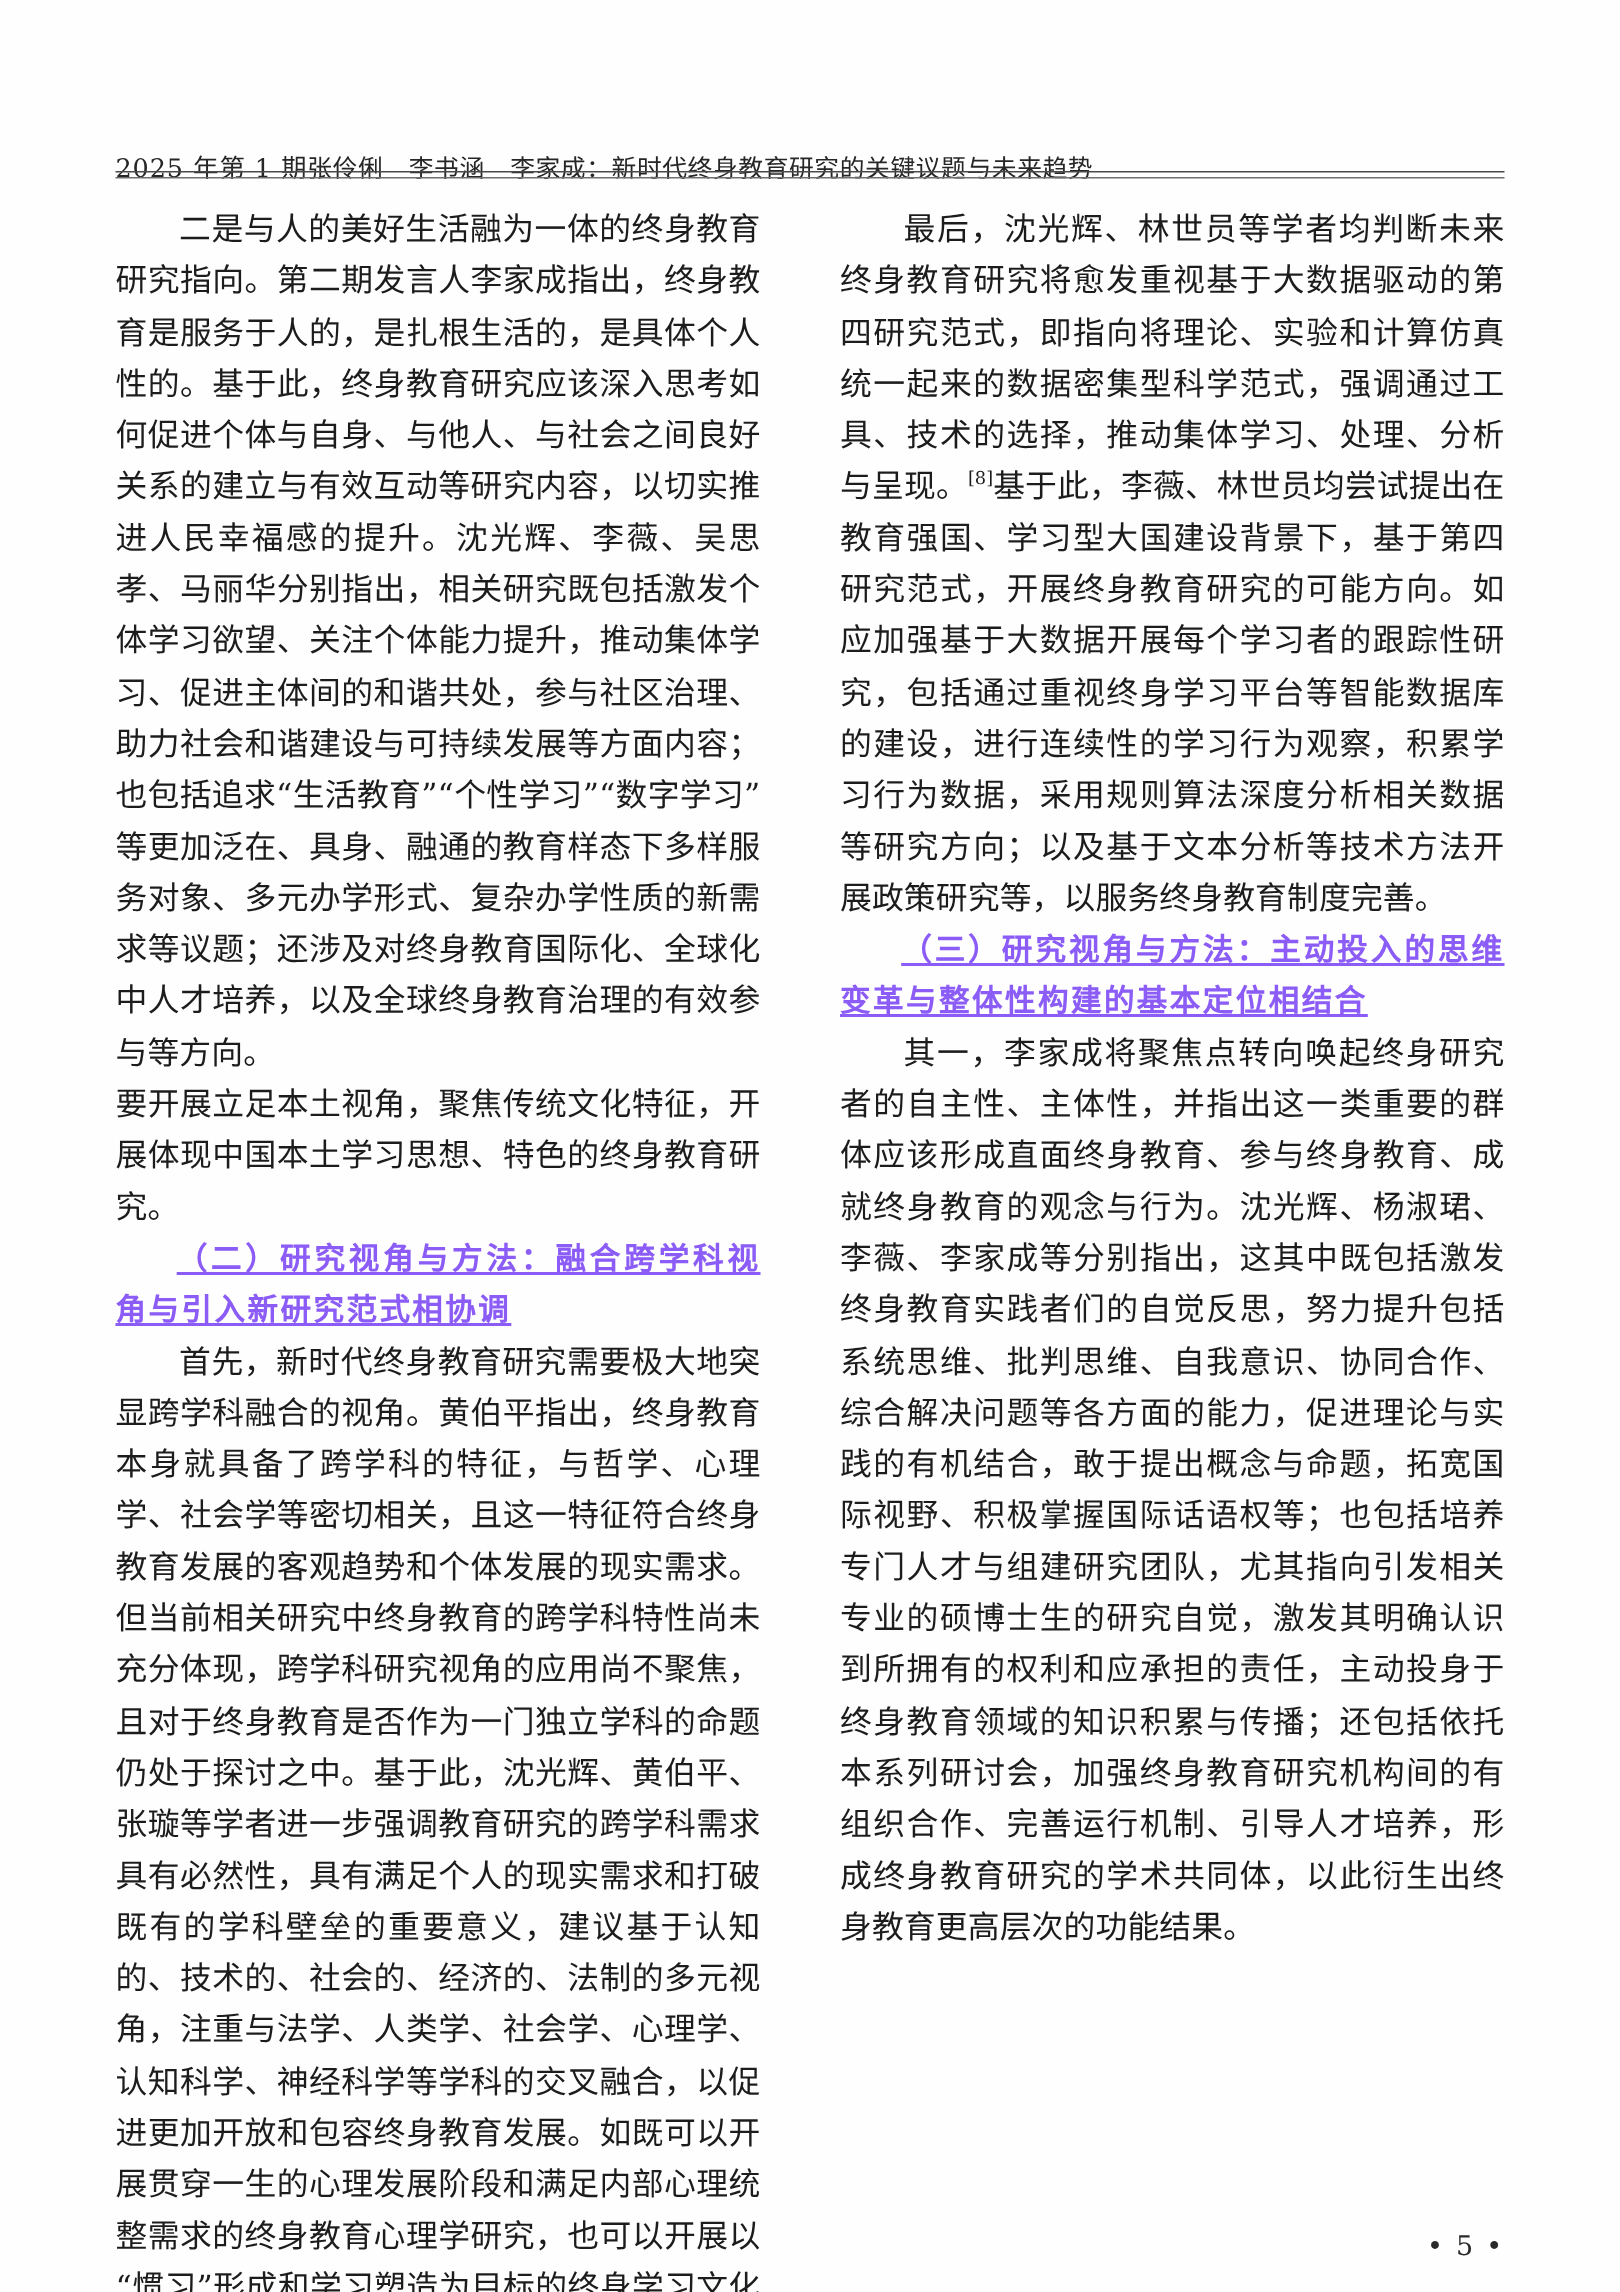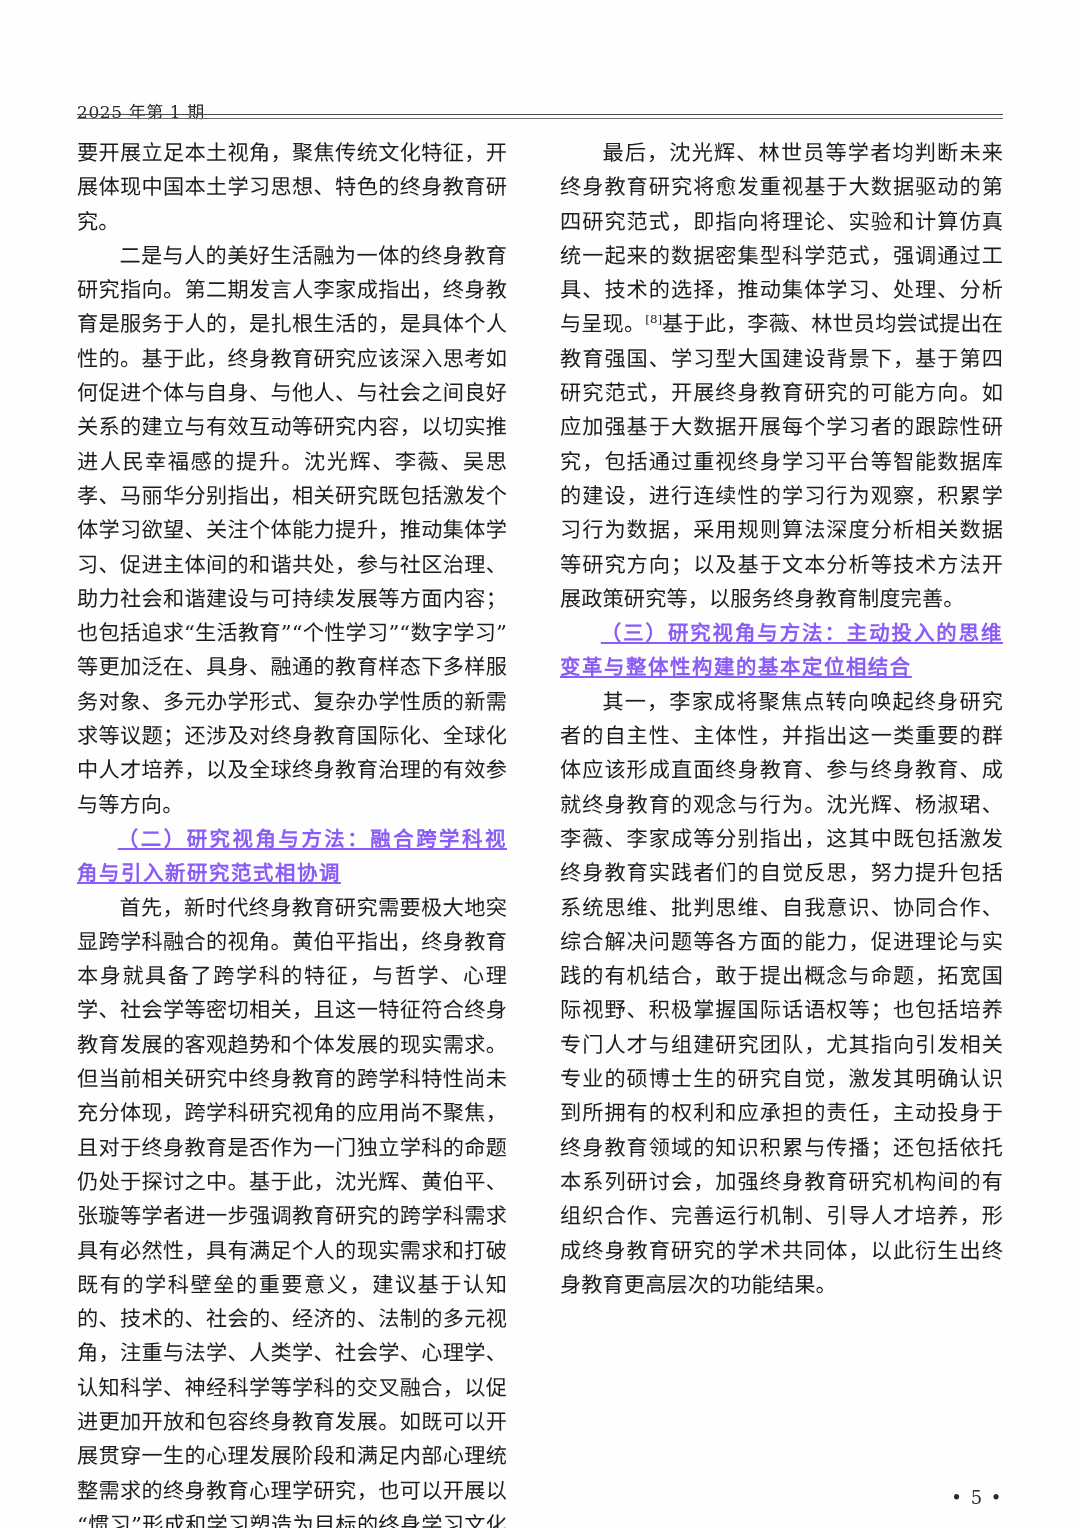--- a/index.html
+++ b/index.html
@@ -124,28 +124,29 @@
     letter-spacing: 1.5px;
   }
 </style>
 </head>
 <body>
 
 <div class="page">
 
   <div class="running-head">
     <span class="rh-left">2025 年第 1 期</span>
+    <span class="rh-right">张伶俐　李书涵　李家成：新时代终身教育研究的关键议题与未来趋势</span>
   </div>
   <div class="rule-double"></div>
 
   <div class="columns">
 
     <div class="col left">
+      <p class="body">二是与人的美好生活融为一体的终身教育研究指向。第二期发言人李家成指出，终身教育是服务于人的，是扎根生活的，是具体个人性的。基于此，终身教育研究应该深入思考如何促进个体与自身、与他人、与社会之间良好关系的建立与有效互动等研究内容，以切实推进人民幸福感的提升。沈光辉、李薇、吴思孝、马丽华分别指出，相关研究既包括激发个体学习欲望、关注个体能力提升，推动集体学习、促进主体间的和谐共处，参与社区治理、助力社会和谐建设与可持续发展等方面内容；也包括追求“生活教育”“个性学习”“数字学习”等更加泛在、具身、融通的教育样态下多样服务对象、多元办学形式、复杂办学性质的新需求等议题；还涉及对终身教育国际化、全球化中人才培养，以及全球终身教育治理的有效参与等方向。</p>
       <p class="body cont">要开展立足本土视角，聚焦传统文化特征，开展体现中国本土学习思想、特色的终身教育研究。</p>
-      <p class="body">二是与人的美好生活融为一体的终身教育研究指向。第二期发言人李家成指出，终身教育是服务于人的，是扎根生活的，是具体个人性的。基于此，终身教育研究应该深入思考如何促进个体与自身、与他人、与社会之间良好关系的建立与有效互动等研究内容，以切实推进人民幸福感的提升。沈光辉、李薇、吴思孝、马丽华分别指出，相关研究既包括激发个体学习欲望、关注个体能力提升，推动集体学习、促进主体间的和谐共处，参与社区治理、助力社会和谐建设与可持续发展等方面内容；也包括追求“生活教育”“个性学习”“数字学习”等更加泛在、具身、融通的教育样态下多样服务对象、多元办学形式、复杂办学性质的新需求等议题；还涉及对终身教育国际化、全球化中人才培养，以及全球终身教育治理的有效参与等方向。</p>
       <p class="heading">（二）研究视角与方法：融合跨学科视角与引入新研究范式相协调</p>
       <p class="body">首先，新时代终身教育研究需要极大地突显跨学科融合的视角。黄伯平指出，终身教育本身就具备了跨学科的特征，与哲学、心理学、社会学等密切相关，且这一特征符合终身教育发展的客观趋势和个体发展的现实需求。但当前相关研究中终身教育的跨学科特性尚未充分体现，跨学科研究视角的应用尚不聚焦，且对于终身教育是否作为一门独立学科的命题仍处于探讨之中。基于此，沈光辉、黄伯平、张璇等学者进一步强调教育研究的跨学科需求具有必然性，具有满足个人的现实需求和打破既有的学科壁垒的重要意义，建议基于认知的、技术的、社会的、经济的、法制的多元视角，注重与法学、人类学、社会学、心理学、认知科学、神经科学等学科的交叉融合，以促进更加开放和包容终身教育发展。如既可以开展贯穿一生的心理发展阶段和满足内部心理统整需求的终身教育心理学研究，也可以开展以“惯习”形成和学习塑造为目标的终身学习文化研究，还可以推动人工智能、区块链、大数据等技术驱动的终身教育数字化研究等。</p>
 
     </div>
 
     <div class="col right">
 
       <p class="body"><span>最后，沈光辉、林世员等学者均判断未来终身教育研究将愈发重视基于大数据驱动的第四研究范式，即指向将理论、实验和计算仿真统一起来的数据密集型科学范式，强调通过工具、技术的选择，推动集体学习、处理、分析与呈现。</span><sup class="cite">[8]</sup><span>基于此，李薇、林世员均尝试提出在教育强国、学习型大国建设背景下，基于第四研究范式，开展终身教育研究的可能方向。如应加强基于大数据开展每个学习者的跟踪性研究，包括通过重视终身学习平台等智能数据库的建设，进行连续性的学习行为观察，积累学习行为数据，采用规则算法深度分析相关数据等研究方向；以及基于文本分析等技术方法开展政策研究等，以服务终身教育制度完善。</span></p>
 
       <p class="heading">（三）研究视角与方法：主动投入的思维变革与整体性构建的基本定位相结合</p>

